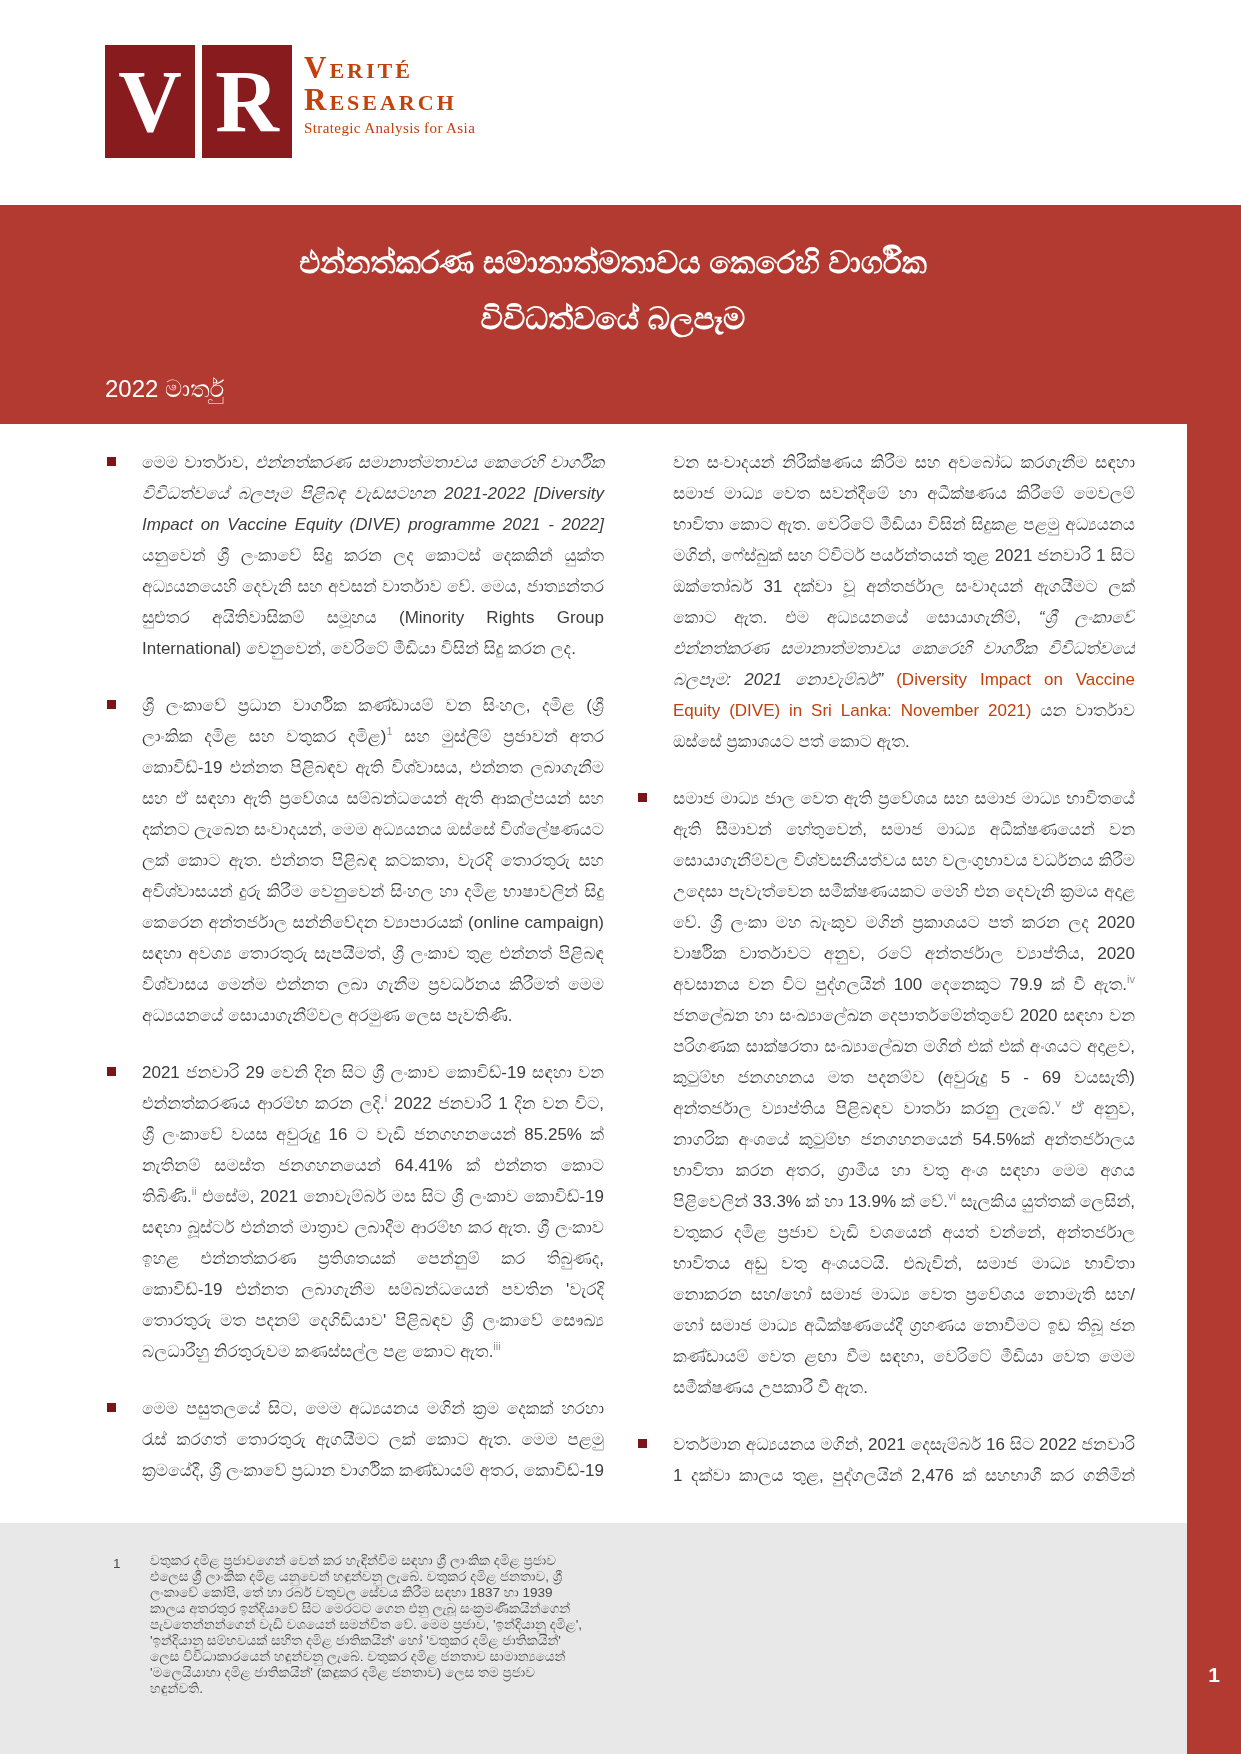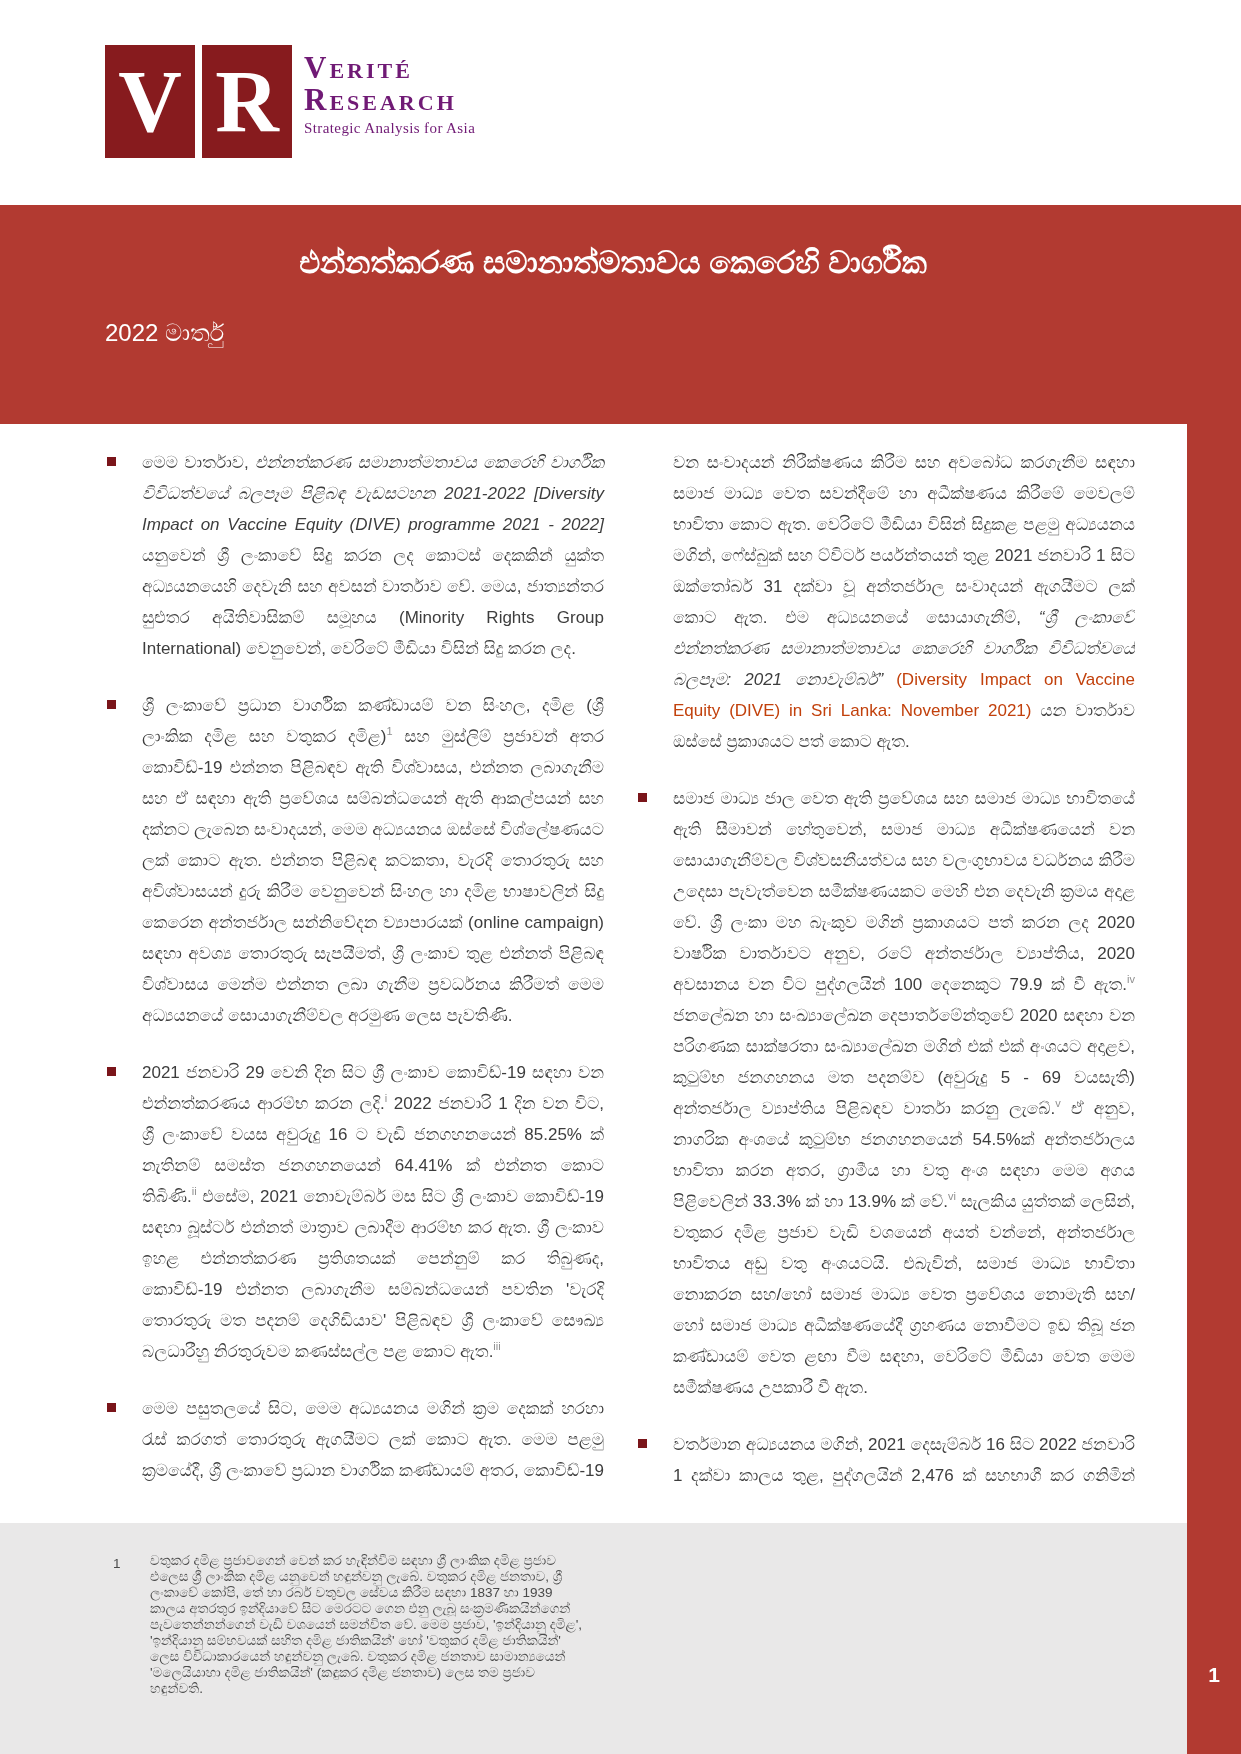--- a/index.html
+++ b/index.html
@@ -9,21 +9,21 @@
     font-family:"Liberation Sans",sans-serif;color:#3d3d3d;
   }
   
   .logo{position:absolute;left:105px;top:45px;display:flex;align-items:flex-start;}
   .logo-mark{display:flex;gap:7px;}
   .logo-sq{
     width:90px;height:113px;background:#871b1e;color:#ffffff;
     font-family:"Liberation Serif",serif;font-size:88px;line-height:113px;
     text-align:center;font-weight:bold;
   }
-  .logo-text{margin-left:12px;padding-top:7px;color:#701a75;font-family:"Liberation Serif",serif;}
+  .logo-text{margin-left:12px;padding-top:7px;color:#c2410c;font-family:"Liberation Serif",serif;}
   .logo-name{font-variant:small-caps;font-weight:bold;font-size:31px;line-height:32px;letter-spacing:3px;}
   .logo-tagline{font-size:15px;font-weight:normal;margin-top:4px;letter-spacing:0.4px;}
   
   .banner{
     position:absolute;left:0;top:205px;width:1241px;height:219px;
     background:#b23a31;color:#ffffff;box-sizing:border-box;padding:30px 120px 0 105px;
   }
   .banner-title{font-size:31px;font-weight:bold;line-height:56px;text-align:center;}
   .banner-date{font-size:24px;margin-top:28px;}
   
@@ -59,20 +59,21 @@
     <div class="logo-text">
       <div class="logo-name">Verité</div>
       <div class="logo-name">Research</div>
       <div class="logo-tagline">Strategic Analysis for Asia</div>
     </div>
   </div>
 
   <div class="banner">
     <div class="banner-title">
       <div>එන්නත්කරණ සමානාත්මතාවය කෙරෙහි වාර්ගික</div>
+      <div>විවිධත්වයේ බලපෑම</div>
     </div>
     <div class="banner-date">2022 මාර්තු</div>
   </div>
 
   <div class="side-bar">
     <div class="page-num">1</div>
   </div>
 
   <div class="content">
     <div class="cols">

